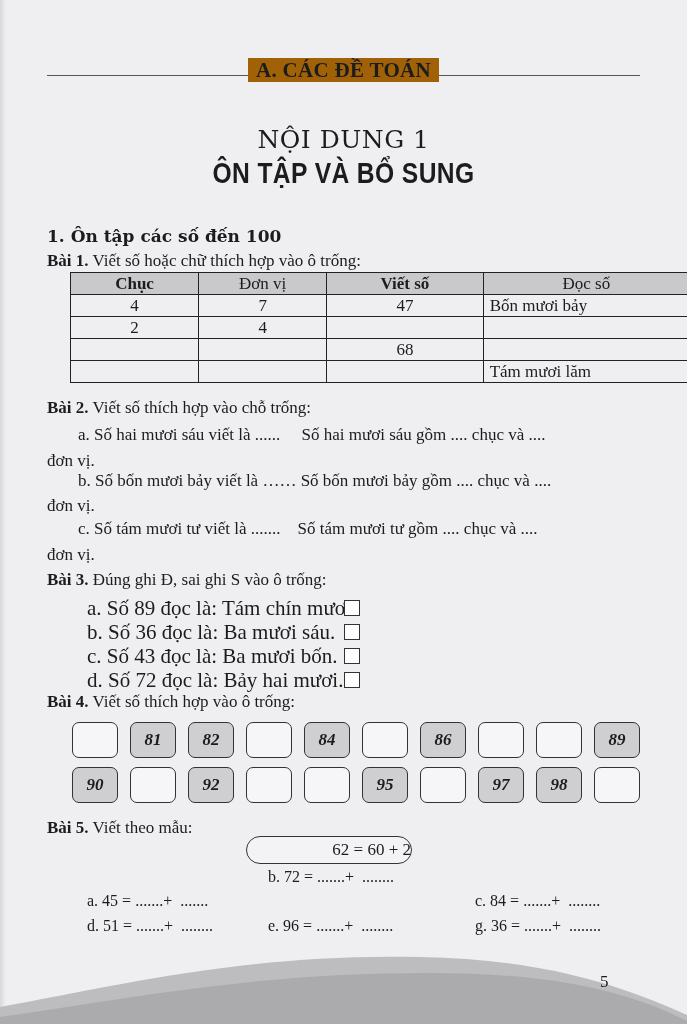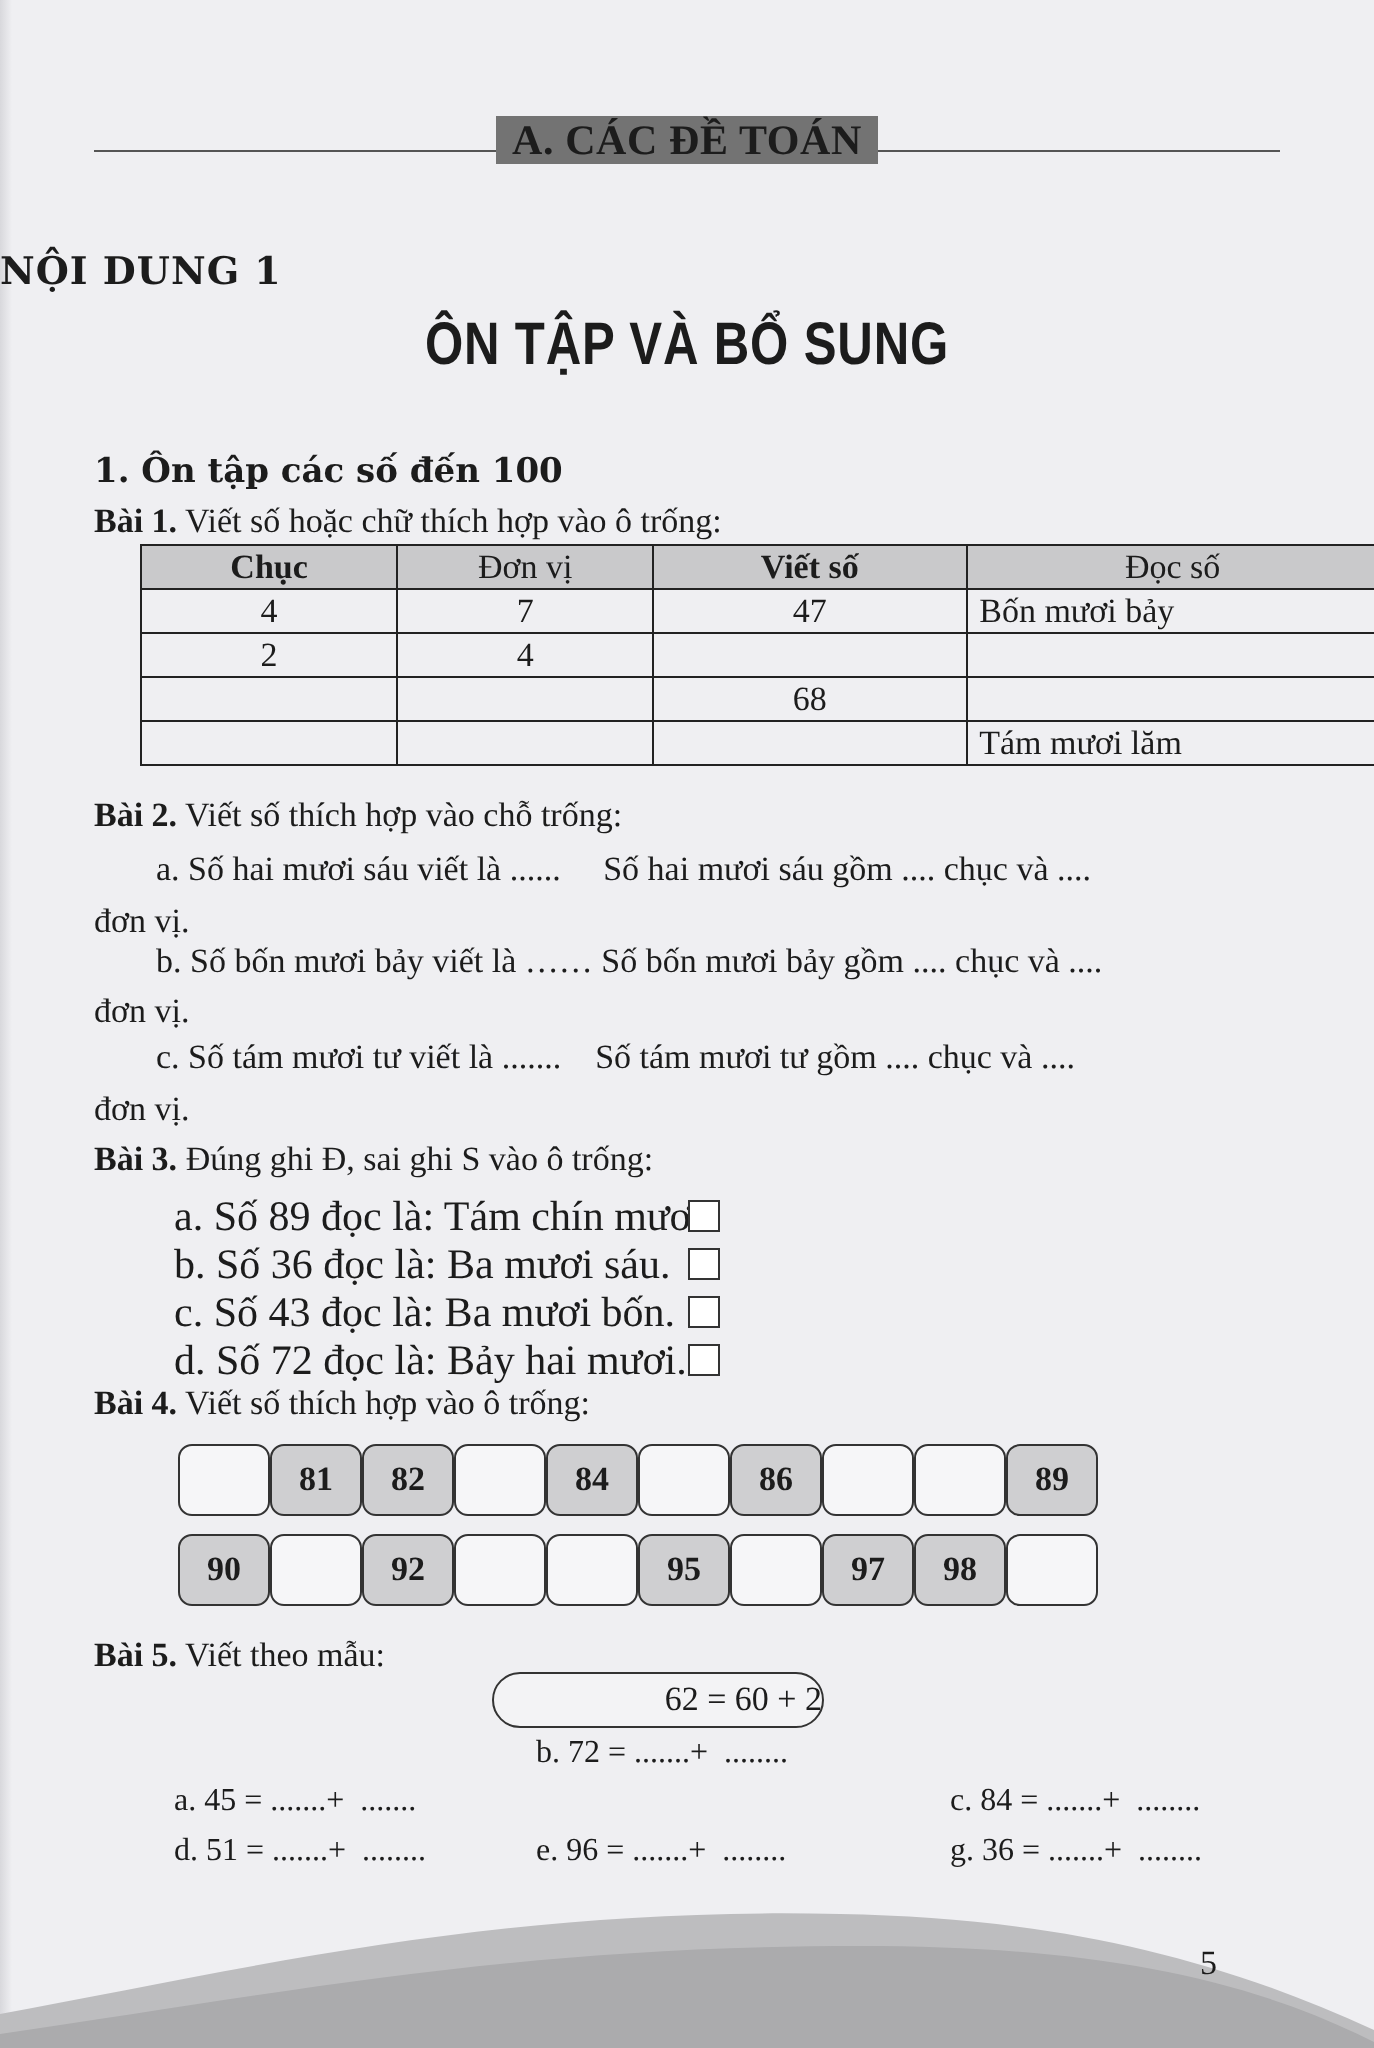--- a/index.html
+++ b/index.html
@@ -11,24 +11,24 @@
     position: relative;
   }
   .page { position: absolute; left: 0; top: 0; width: 687px; height: 1024px; }
   .edge-shadow { position: absolute; left: 0; top: 0; width: 6px; height: 1024px; background: linear-gradient(to right, #d8d8dc, #efeff2); }
 
   .header-line { position: absolute; left: 47px; right: 47px; top: 75px; height: 1px; background: #555; }
   .section-title {
     position: absolute; left: 0; right: 0; top: 58px; text-align: center;
     font-size: 21px; font-weight: bold; letter-spacing: 0.3px;
   }
-  .section-title span { background: #737373; padding: 0 8px; }
+  .section-title span { background: #a16207; padding: 0 8px; }
   .content-title-1 {
-    position: absolute; left: 0; right: 0; top: 125px; 
-    font-size: 19px; font-weight: bold; font-family: "DejaVu Serif", serif; letter-spacing: 0.5px;
+    position: absolute; left: 0; right: 0; top: 125px; text-align: center;
+    font-size: 25px; font-weight: normal; font-family: "DejaVu Serif", serif; letter-spacing: 0.5px;
   }
   .content-title-2 {
     position: absolute; left: 0; right: 0; top: 156px; text-align: center;
     font-size: 30px; font-weight: bold; font-family: "Liberation Sans", sans-serif;
     transform: scaleX(0.82); letter-spacing: 0.5px;
   }
   .sub-heading {
     position: absolute; left: 47px; top: 226px;
     font-size: 17px; font-weight: bold; font-family: "DejaVu Serif", serif;
   }
@@ -46,21 +46,21 @@
   table.t1 th.bold { font-weight: bold; }
   table.t1 td.left { text-align: left; padding-left: 6px; }
   table.t1 col.c1 { width: 113px; } table.t1 col.c2 { width: 113px; }
   table.t1 col.c3 { width: 138px; } table.t1 col.c4 { width: 182px; }
 
   .line { position: absolute; font-size: 17px; white-space: pre; }
 
   .check-row { position: absolute; left: 87px; font-size: 21px; }
   .checkbox { position: absolute; left: 344px; width: 16px; height: 16px; border: 1.3px solid #333; background: #fff; }
 
-  .num-row { position: absolute; left: 89px; display: flex; gap: 0; }
+  .num-row { position: absolute; left: 72px; display: flex; gap: 12px; font-style: italic; }
   .nbox {
     width: 46px; height: 36px; border: 1.3px solid #333; border-radius: 7px;
     background: #f6f6f8; display: flex; align-items: center; justify-content: center;
     font-weight: bold; font-size: 17px;
   }
   .nbox.filled { background: #cfcfd1; }
 
   .sample-box {
     position: absolute; left: 246px; top: 836px; width: 166px; height: 28px;
     border: 1.3px solid #333; border-radius: 14px; text-align: right;

